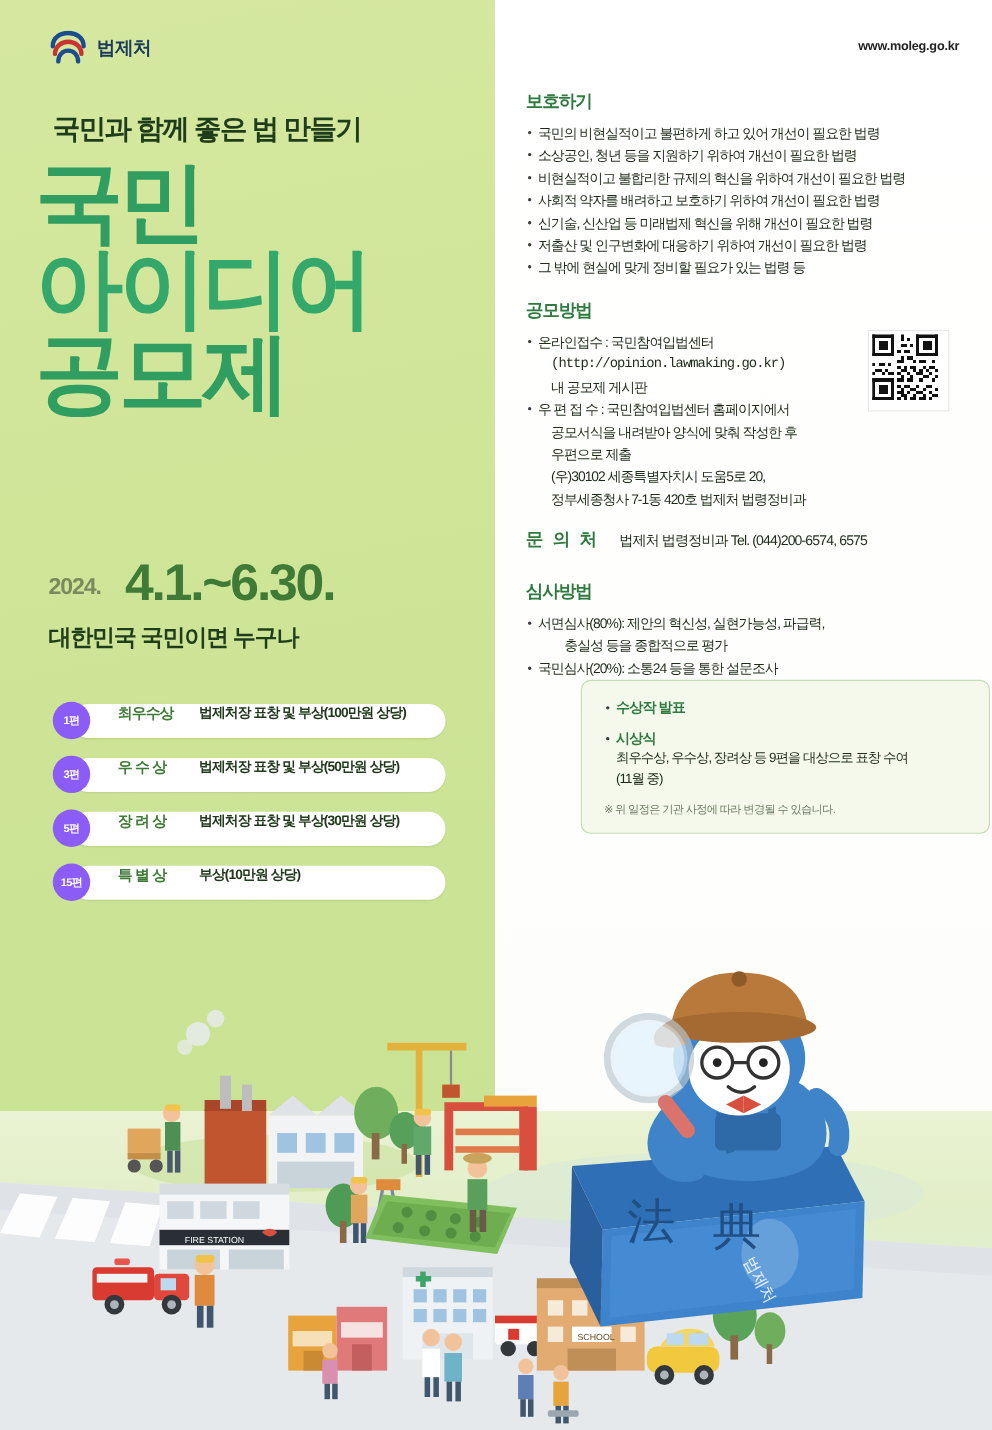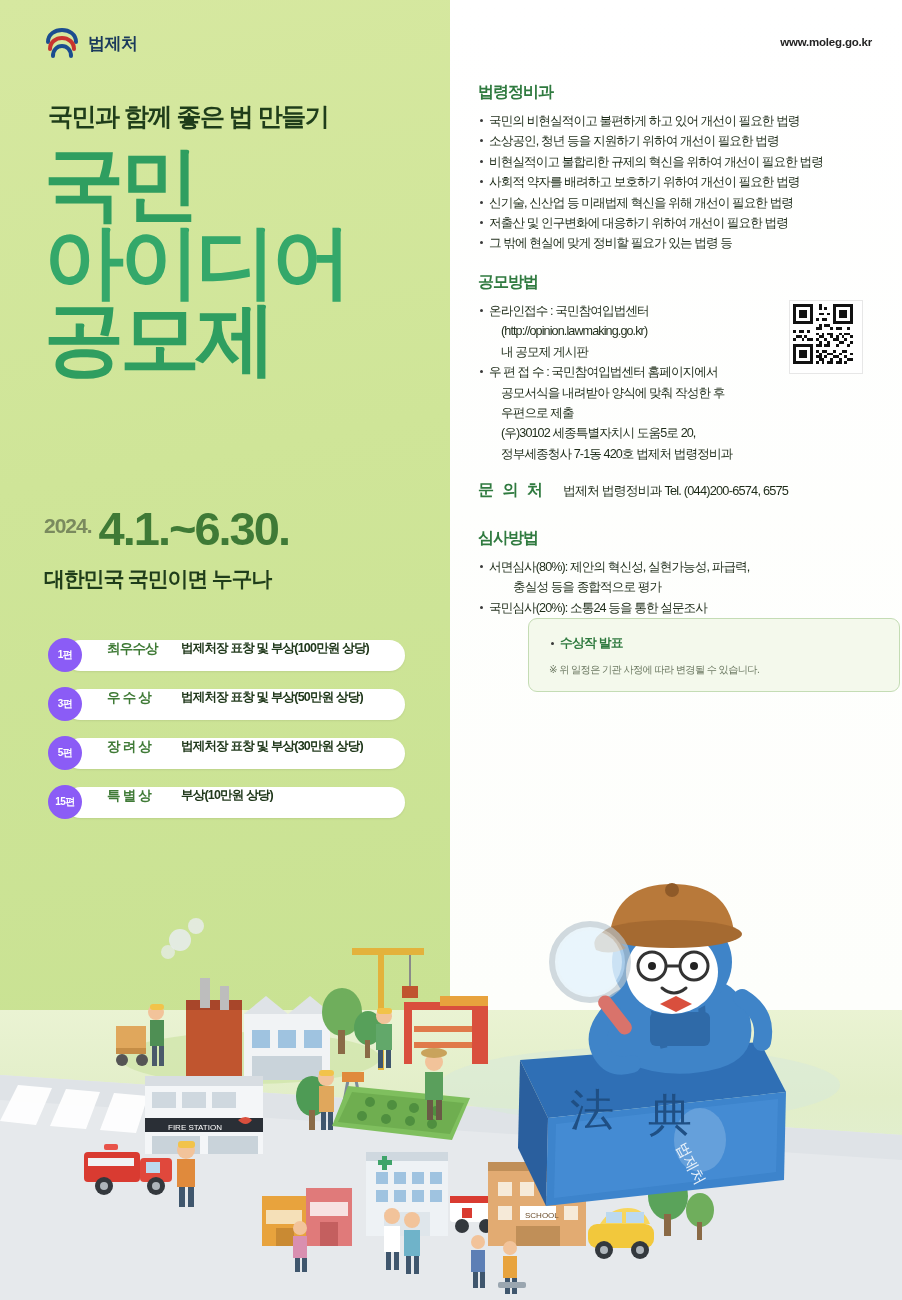--- a/index.html
+++ b/index.html
@@ -31,27 +31,27 @@
   .logo-mark{width:34px;height:30px;position:relative;}
   .logo-text{font-size:17px;font-weight:bold;color:#1b3a5c;letter-spacing:-0.5px;}
   .site-url{position:absolute;right:30px;top:36px;font-size:11.5px;font-weight:bold;color:#222;letter-spacing:-0.2px;}
 
   
   .headline-sub{
     position:absolute;left:48px;top:100px;
     font-size:25px;font-weight:bold;color:#1f3d1a;letter-spacing:-1.5px;
   }
   .bigtitle{
-    position:absolute;left:44px;top:145px;width:400px;
+    position:absolute;left:32px;top:145px;width:400px;
     font-size:80px;line-height:0.97;font-weight:bold;color:#2f9e60;
     letter-spacing:-4px;
   }
   .bigtitle .l2{color:#34a86a;}
   .period{
-    position:absolute;left:44px;top:505px;display:flex;align-items:center;gap:7px;
+    position:absolute;left:44px;top:505px;display:flex;align-items:flex-end;gap:22px;
   }
   .period .year{font-size:21px;color:#7a8a5e;font-weight:bold;letter-spacing:-1px;padding-bottom:6px;}
   .period .dates{font-size:47px;font-weight:bold;color:#3f7a36;letter-spacing:-2px;line-height:1;}
   .who{
     position:absolute;left:44px;top:565px;font-size:21px;font-weight:bold;color:#1f3d1a;letter-spacing:-1.2px;
   }
 
   
   .prizes{position:absolute;left:48px;top:638px;width:360px;}
   .prize-row{
@@ -173,37 +173,37 @@
     <div class="prize-row">
       <div class="prize-box">
         <span class="prize-name">특 별 상</span>
         <span class="prize-desc">부상(10만원 상당)</span>
       </div>
       <div class="prize-pill">15편</div>
     </div>
   </div>
 
   <div class="sec" style="top:82px;width:400px;">
-    <div class="sec-title">법령정비과</div>
+    <div class="sec-title">보호하기</div>
     <ul class="bullets">
       <li>국민의 비현실적이고 불편하게 하고 있어 개선이 필요한 법령</li>
       <li>소상공인, 청년 등을 지원하기 위하여 개선이 필요한 법령</li>
       <li>비현실적이고 불합리한 규제의 혁신을 위하여 개선이 필요한 법령</li>
       <li>사회적 약자를 배려하고 보호하기 위하여 개선이 필요한 법령</li>
       <li>신기술, 신산업 등 미래법제 혁신을 위해 개선이 필요한 법령</li>
       <li>저출산 및 인구변화에 대응하기 위하여 개선이 필요한 법령</li>
       <li>그 밖에 현실에 맞게 정비할 필요가 있는 법령 등</li>
     </ul>
   </div>
 
   <div class="sec" style="top:272px;width:330px;">
     <div class="sec-title">공모방법</div>
     <ul class="bullets">
       <li>온라인접수 : 국민참여입법센터</li>
-      <li class="noBullet" style="padding-left:23px;">(http://opinion.lawmaking.go.kr)</li>
+      <li class="noBullet" style="padding-left:23px;font-family:Liberation Mono, monospace;">(http://opinion.lawmaking.go.kr)</li>
       <li class="noBullet" style="padding-left:23px;">내 공모제 게시판</li>
       <li>우 편 접 수 : 국민참여입법센터 홈페이지에서</li>
       <li class="noBullet" style="padding-left:23px;">공모서식을 내려받아 양식에 맞춰 작성한 후</li>
       <li class="noBullet" style="padding-left:23px;">우편으로 제출</li>
       <li class="noBullet" style="padding-left:23px;">(우)30102 세종특별자치시 도움5로 20,</li>
       <li class="noBullet" style="padding-left:23px;">정부세종청사 7-1동 420호 법제처 법령정비과</li>
     </ul>
   </div>
 
   <div class="qr">
@@ -303,20 +303,25 @@
       <li>서면심사(80%): 제안의 혁신성, 실현가능성, 파급력,</li>
       <li class="noBullet" style="padding-left:35px;">충실성 등을 종합적으로 평가</li>
       <li>국민심사(20%): 소통24 등을 통한 설문조사</li>
     </ul>
   </div>
 
   <div class="resultbox">
     <div class="rb-item">
       <div class="rb-title">수상작 발표</div>
     </div>
+    <div class="rb-item">
+      <div class="rb-title">시상식</div>
+      <div class="rb-line">최우수상, 우수상, 장려상 등 9편을 대상으로 표창 수여</div>
+      <div class="rb-line">(11월 중)</div>
+    </div>
     <div class="rb-note">※ 위 일정은 기관 사정에 따라 변경될 수 있습니다.</div>
   </div>
 
   <svg class="art" viewBox="0 0 902 1300">
 
     <path d="M0 1075 L902 1135 L902 1300 L0 1300 Z" fill="#e6e9ec"></path>
     <path d="M0 1075 L902 1135 L902 1160 L0 1100 Z" fill="#dfe3e7"></path>
 
     <g fill="#ffffff" opacity="0.95">
       <path d="M18 1085 L52 1088 L36 1125 L0 1121 Z"></path>

